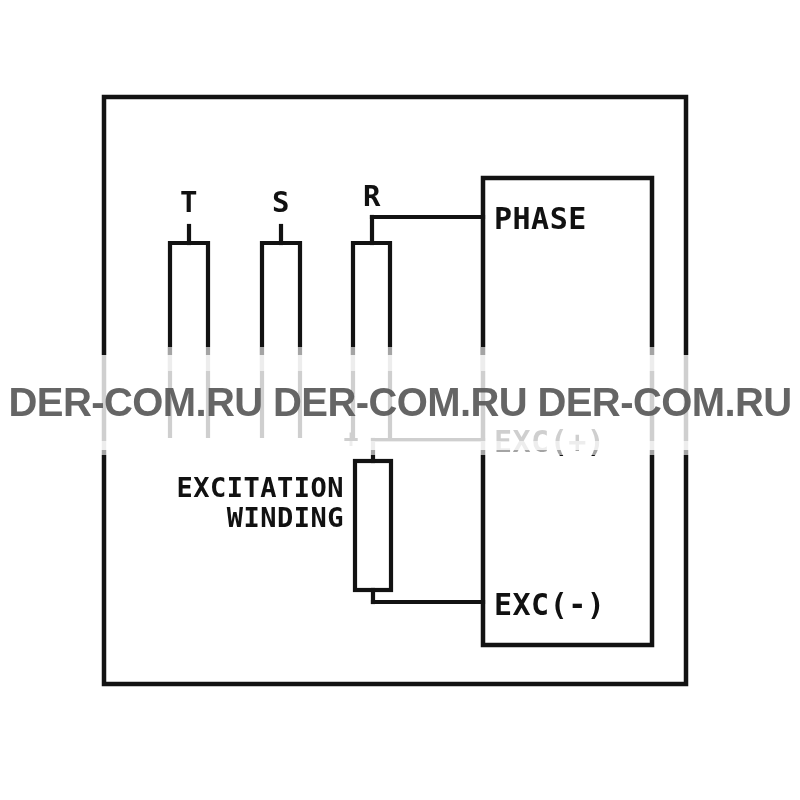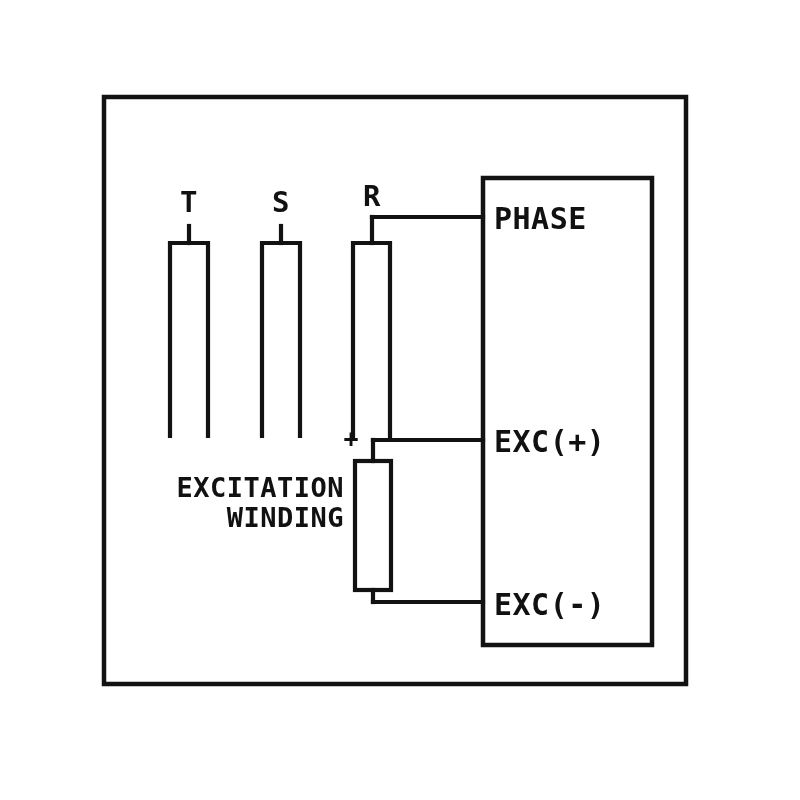--- a/index.html
+++ b/index.html
@@ -135,14 +135,23 @@
     <text class="dlabel lbl-port" x="494" y="615" text-anchor="start">EXC(-)</text>
 
     <text class="dlabel lbl-coil" x="344" y="497" text-anchor="end">EXCITATION</text>
 
     <text class="dlabel lbl-coil" x="344" y="527" text-anchor="end">WINDING</text>
 
     <text class="dlabel lbl-plus" x="359" y="447" text-anchor="end">+</text>
 
   </svg>
 
+  <div id="watermark-layer">
+    <div class="wm-veil"></div>
+    <div class="wm-veil-soft" style="left:168px; top:-8px; width:44px; height:24px;"></div>
+    <div class="wm-veil-soft" style="left:260px; top:-8px; width:44px; height:24px;"></div>
+    <div class="wm-veil-soft" style="left:351px; top:-8px; width:44px; height:24px;"></div>
+    <div class="wm-veil-soft" style="left:481px; top:-8px; width:176px; height:24px;"></div>
+    <div class="wm-veil-soft" style="left:0px; top:86px; width:800px; height:14px;"></div>
+    <div class="wm-text">DER-COM.RU DER-COM.RU DER-COM.RU</div>
+  </div>
 
 </div>
 
 </body></html>

